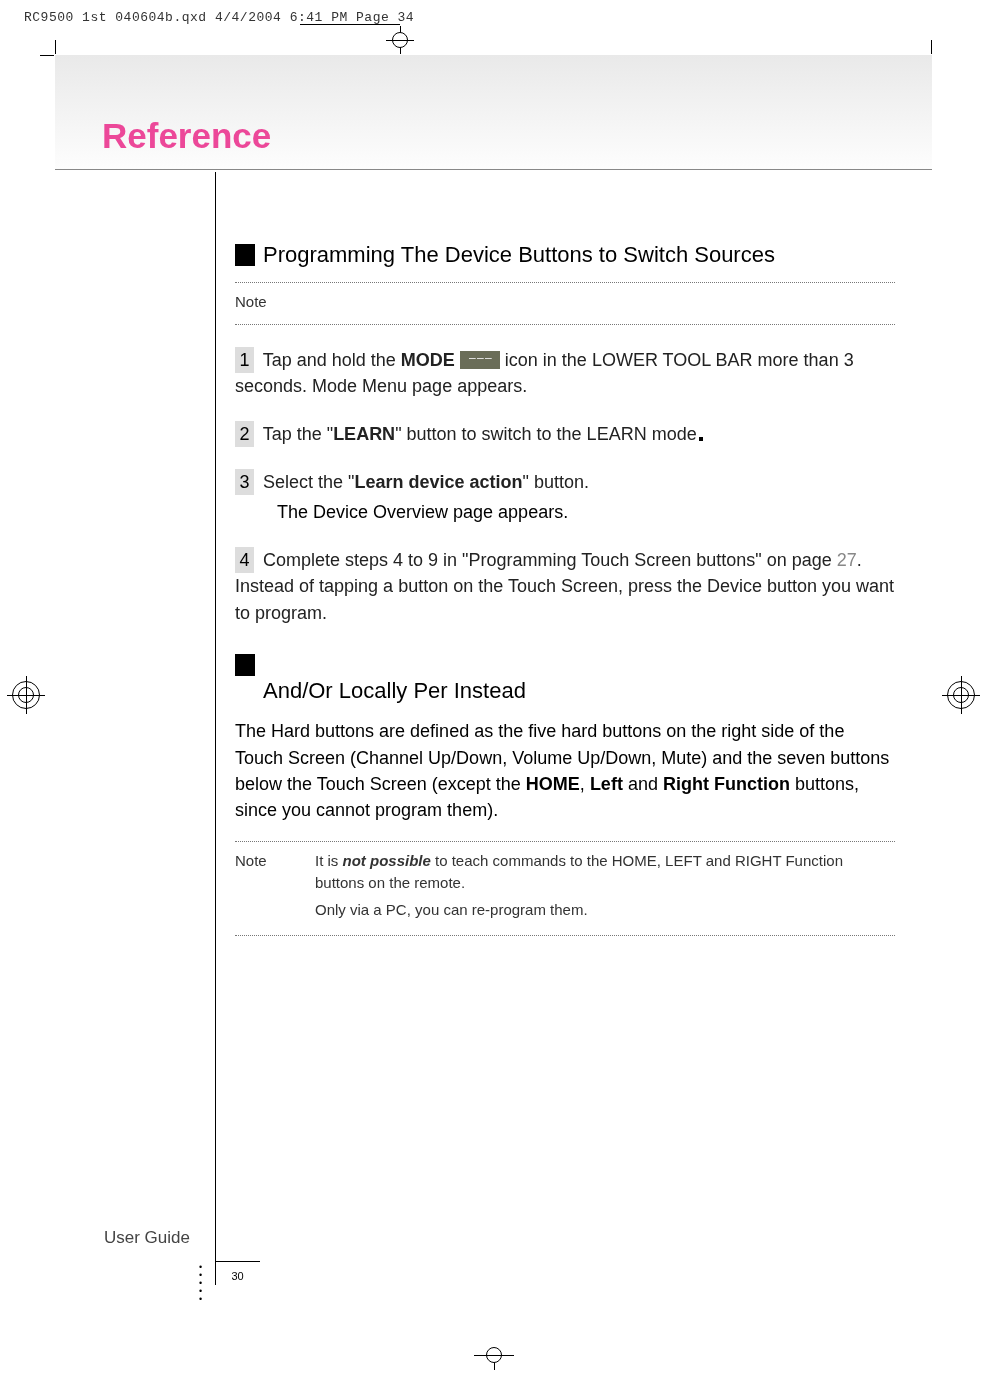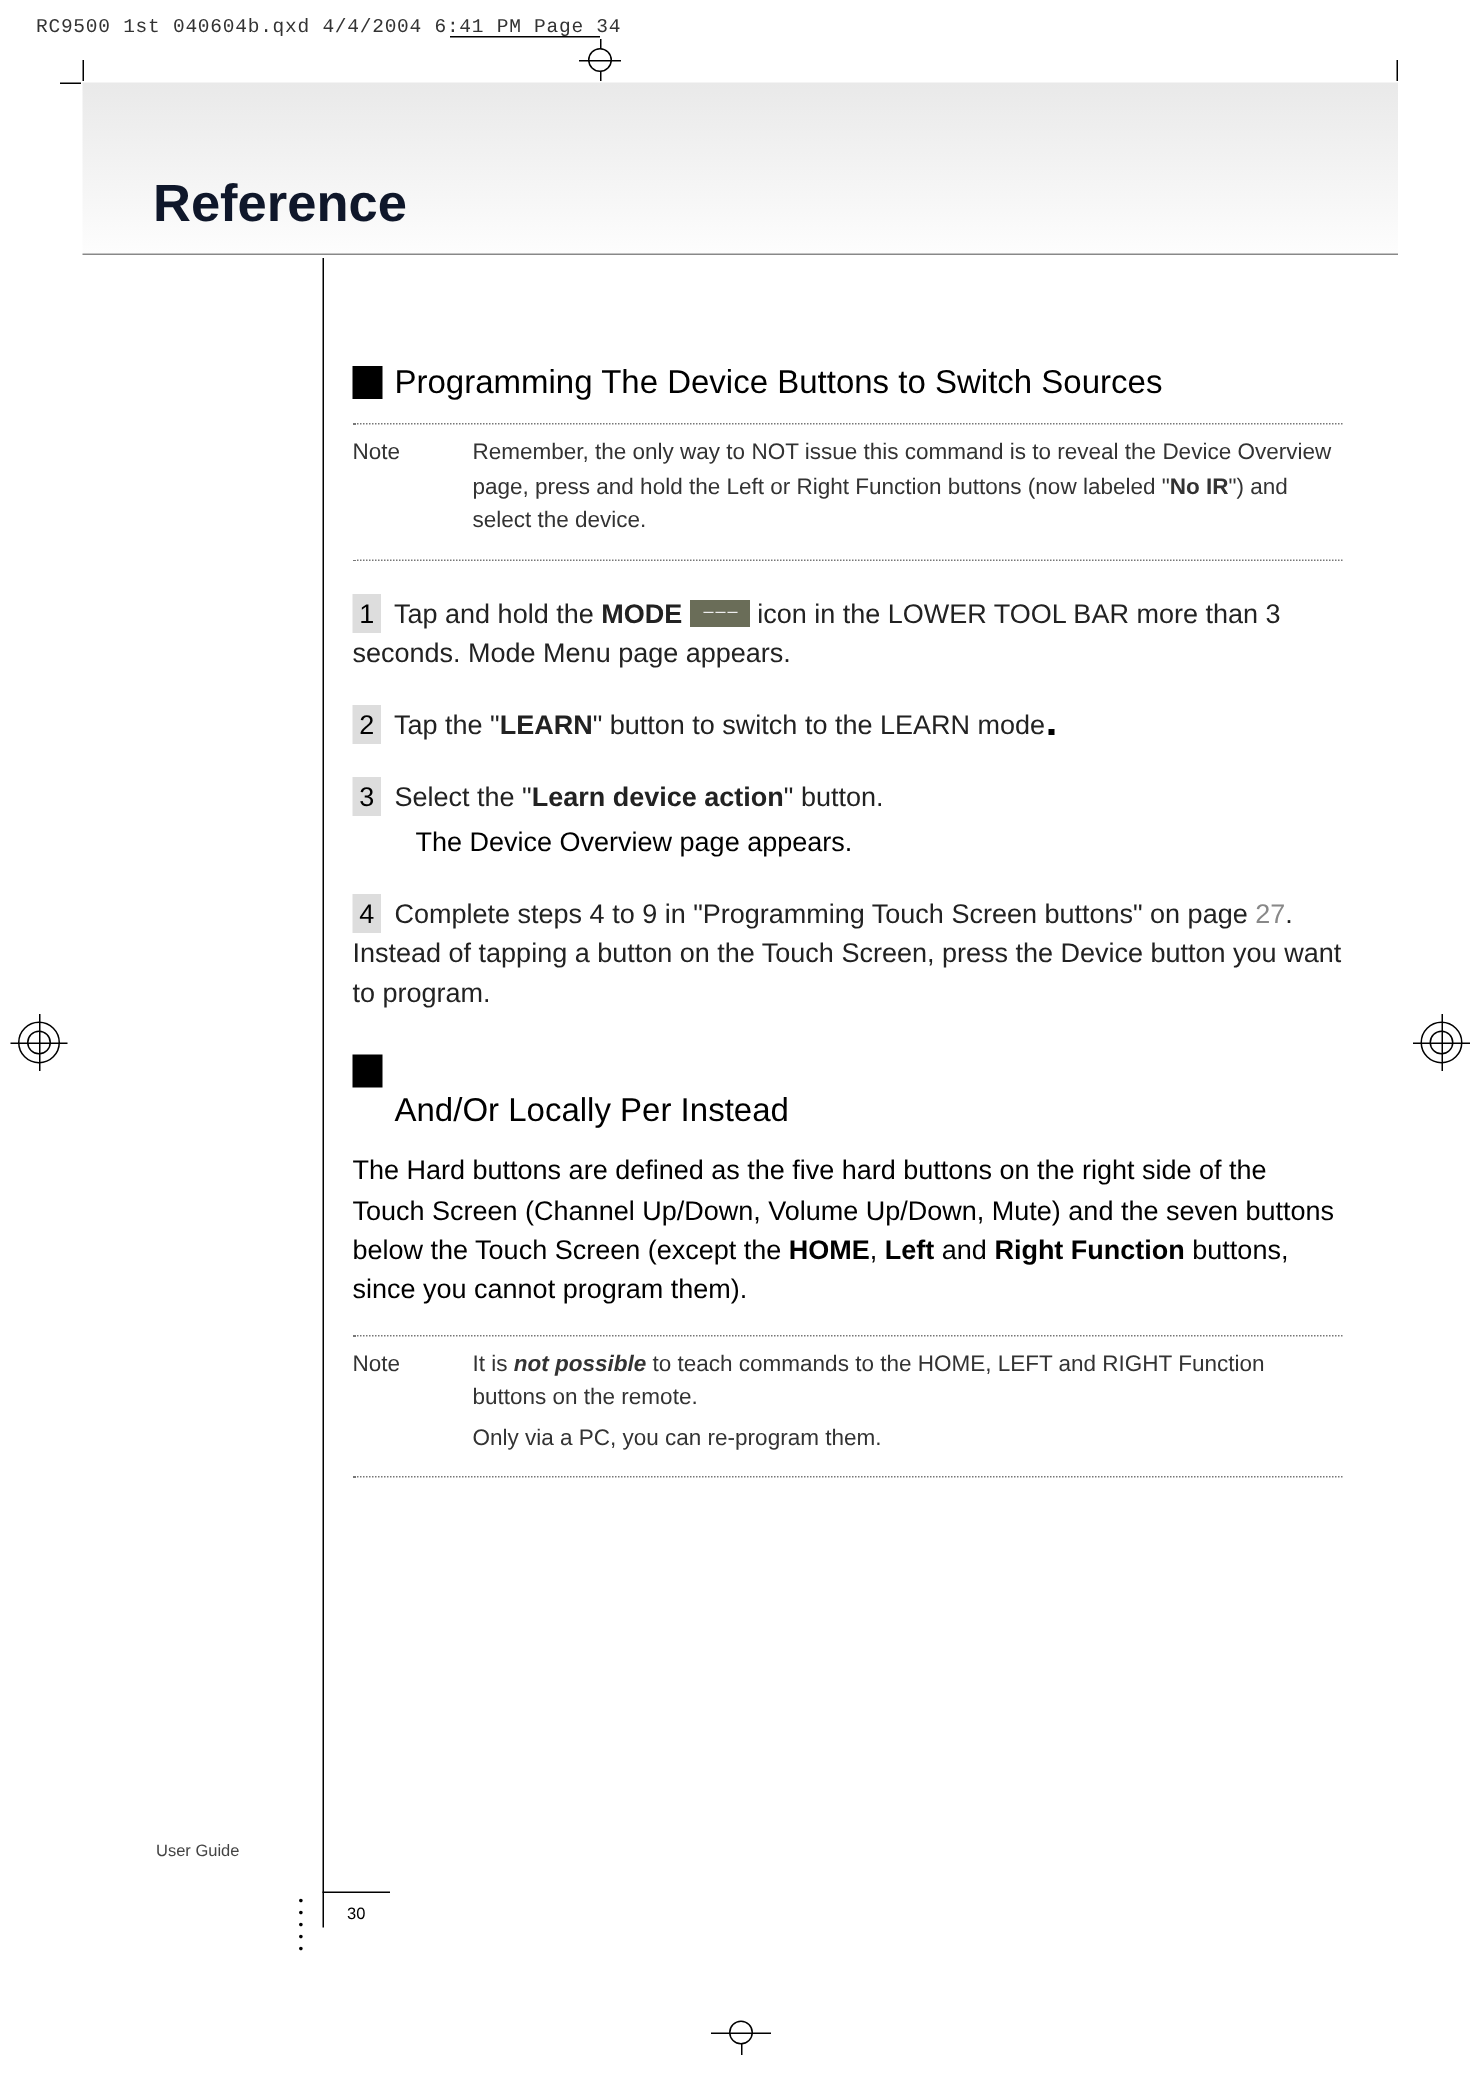--- a/index.html
+++ b/index.html
@@ -105,21 +105,21 @@
     height: 115px;
     background: linear-gradient(to bottom, #e9e9e9, #fdfdfd);
     border-bottom: 1.5px solid #888;
   }
   .chapter-title {
     position: absolute;
     top: 116px;
     left: 102px;
     font-size: 35px;
     font-weight: bold;
-    color: #0f172a;
+    color: #ec4899;
   }
   .content {
     position: absolute;
     top: 172px;
     left: 215px;
     right: 60px;
     bottom: 100px;
     padding-top: 40px;
     padding-right: 32px;
   }
@@ -232,21 +232,21 @@
     line-height: 1.45;
     margin-top: -18px;
     margin-bottom: 22px;
     color: #000;
   }
   .page-link { color: #888; }
   .footer-label {
     position: absolute;
     left: 104px;
     top: 1228px;
-    font-size: 11px;
+    font-size: 17px;
     color: #444;
   }
   .page-num-box {
     position: absolute;
     left: 215px;
     top: 1261px;
     border-top: 1px solid #000;
     width: 45px;
     padding-top: 8px;
     font-size: 11px;
@@ -296,21 +296,20 @@
 
 
   <div class="section-row">
     <div class="section-block"></div>
     <div class="section-title">Programming The Device Buttons to Switch Sources</div>
   </div>
 
   <div class="note-box">
     <div class="note-label">Note</div>
     <div class="note-body">
-      <p>Remember, the only way to NOT issue this command is to reveal the Device Overview page, press and hold the Left or Right Function buttons (now labeled "<b>No IR</b>") and select the device.</p>
     </div>
   </div>
 
   <div class="step">
     <span class="numbox">1</span>
     <span>Tap and hold the </span><span class="bold">MODE</span> <span class="mode-icon"></span><span> icon in the LOWER TOOL BAR more than 3 seconds. Mode Menu page appears.</span>
   </div>
 
   <div class="step">
     <span class="numbox">2</span>

